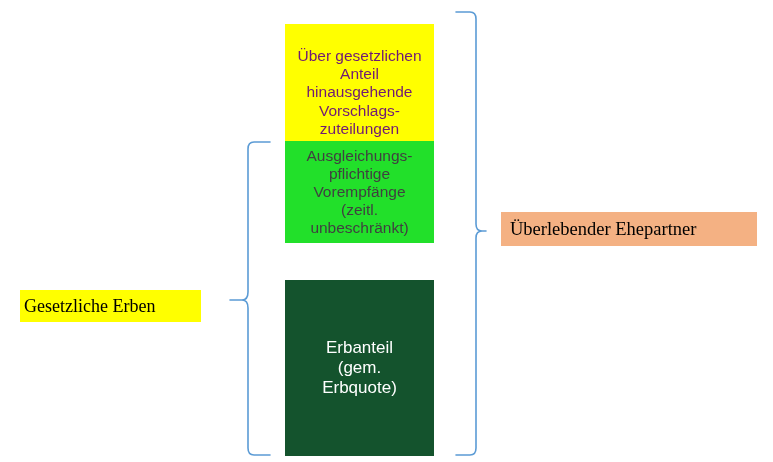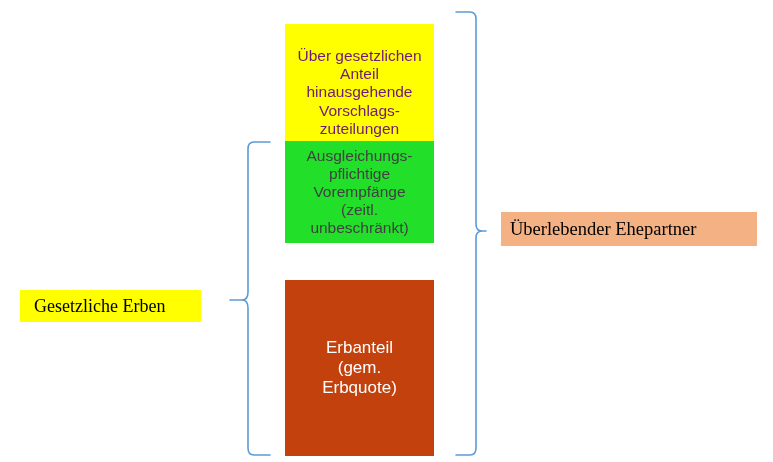--- a/index.html
+++ b/index.html
@@ -44,21 +44,21 @@
     top: 141px;
     height: 102px;
     background: #22E02A;
     color: #404040;
     font-size: 15.5px;
     padding: 0 3px;
   }
   #block-blue {
     top: 280px;
     height: 176px;
-    background: #c2410c;
+    background: #14532d;
     color: #FFFFFF;
     font-size: 17px;
     padding: 0 4px;
   }
 
   
   .label-box {
     position: absolute;
     display: flex;
     align-items: center;
@@ -67,21 +67,21 @@
     font-family: Liberation Serif, serif;
   }
   #label-left {
     left: 20px;
     top: 290px;
     width: 181px;
     height: 32px;
     background: #FFFF00;
     color: #000000;
     font-size: 18px;
-    padding-left: 14px;
+    padding-left: 4px;
   }
   #label-right {
     left: 501px;
     top: 212px;
     width: 256px;
     height: 34px;
     background: #F4B183;
     color: #000000;
     font-size: 18.5px;
     padding-left: 9px;

